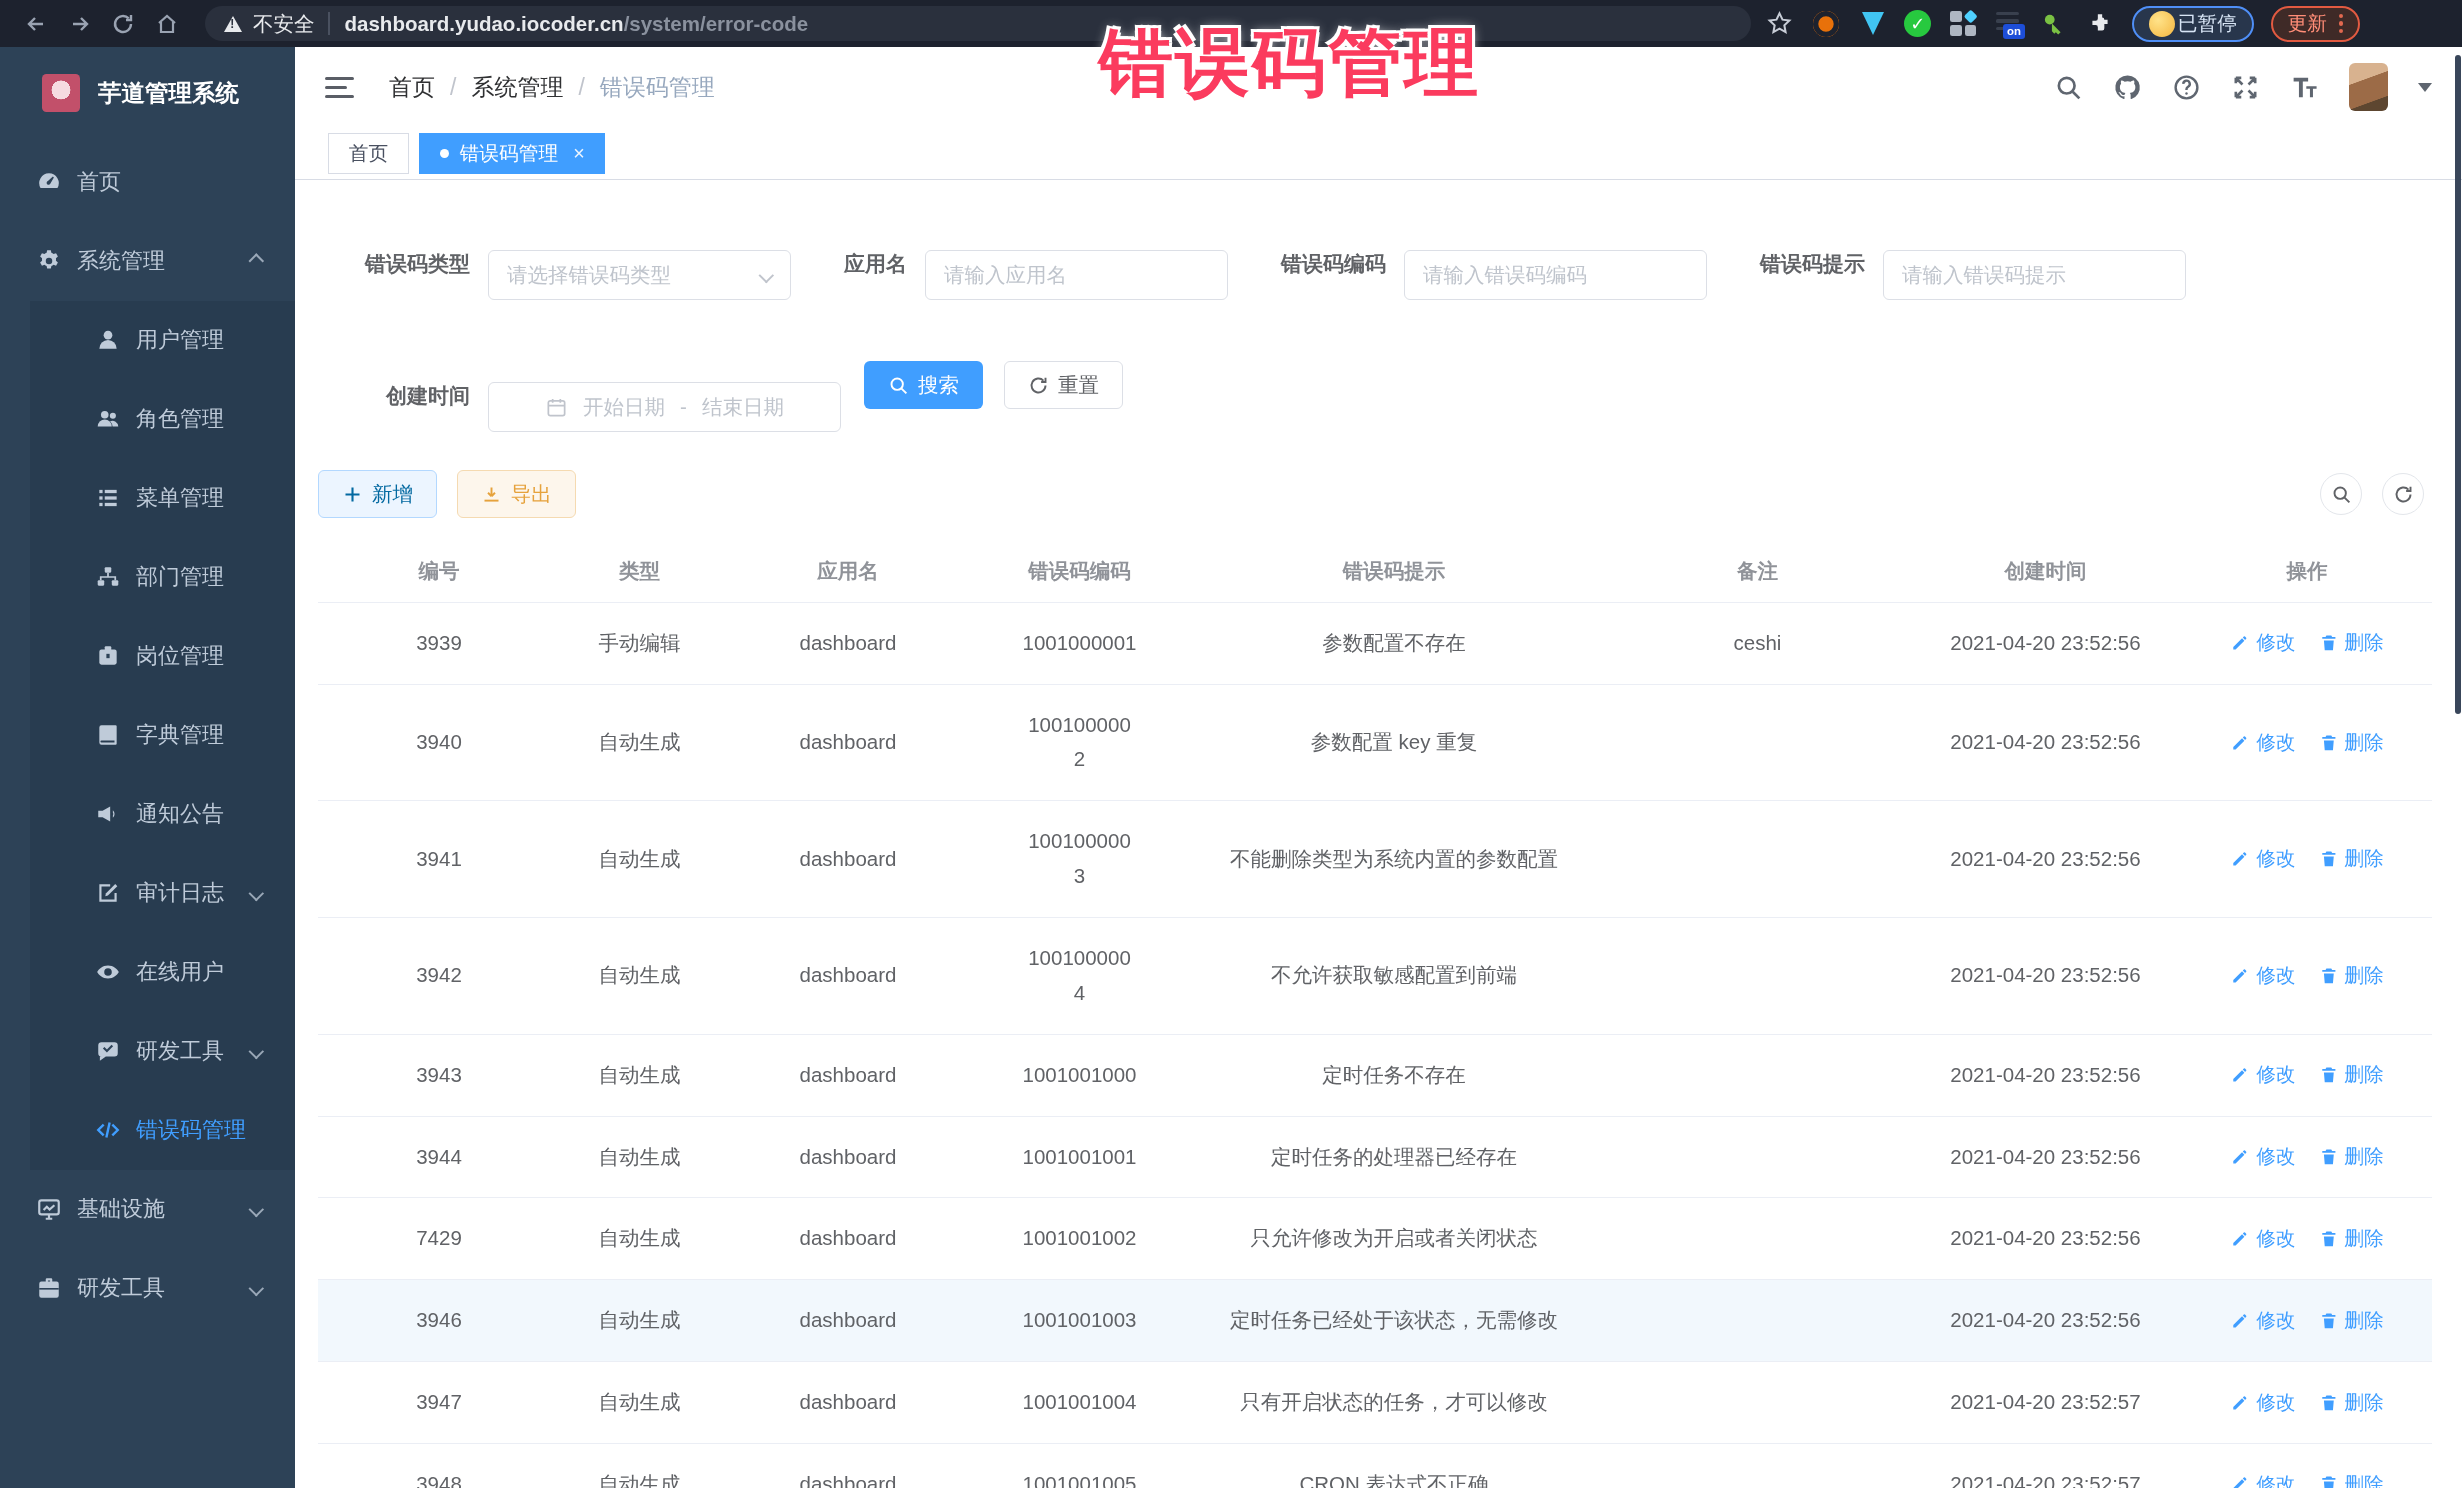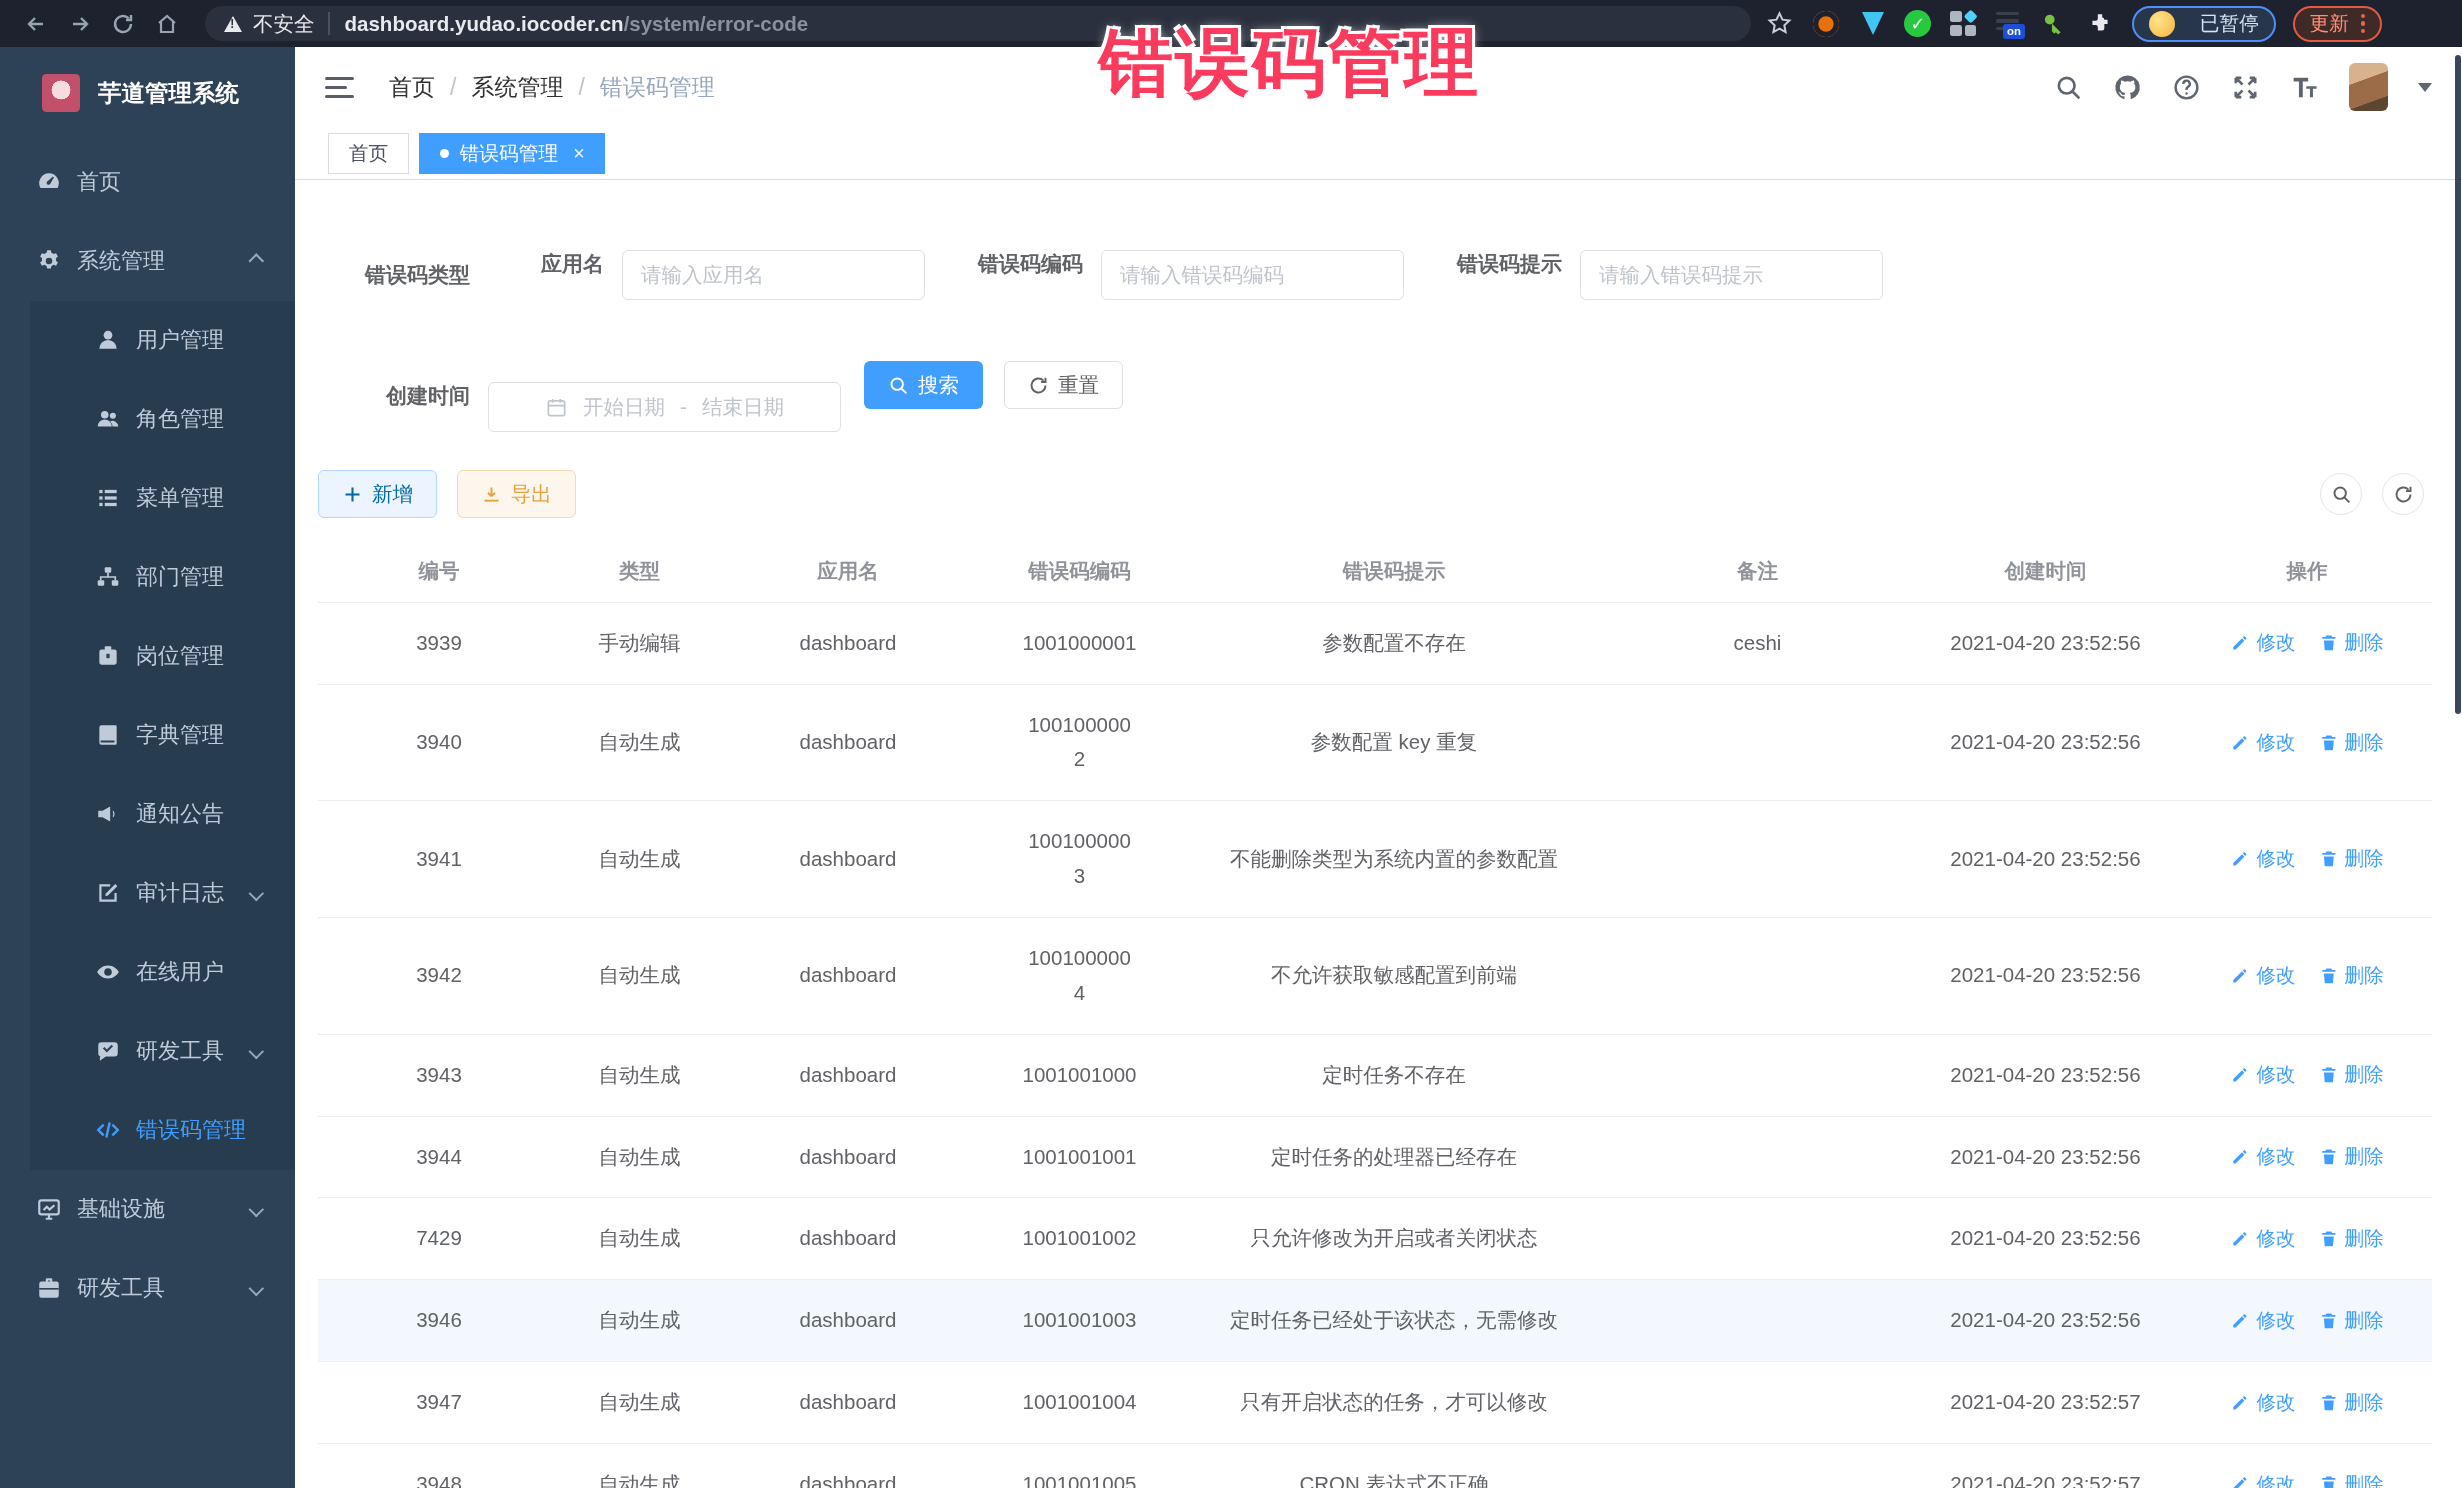--- a/index.html
+++ b/index.html
@@ -32,21 +32,21 @@
   .ext-grid { display:grid; grid-template-columns:11.4px 11.4px; grid-gap:3px; }
   .ext-grid i { width:11.4px; height:11.4px; background:#aeb6c2; border-radius:2.3px; }
   .ext-grid i.blue { background:#4fd1ff; transform:rotate(45deg) scale(.9); }
   .ext-on { position:relative; width:27px; height:27px; }
   .ext-on .bars { position:absolute; top:1.5px; left:1.5px; }
   .ext-on .bars i { display:block; width:23px; height:3.8px; background:#39404e; margin-bottom:3.8px; border-radius:1.5px; }
   .ext-on .badge { position:absolute; right:-3px; bottom:-1.5px; background:#1d4ed8; color:#fff;
     font-size:11.4px; font-weight:bold; padding:1.5px 3.8px; border-radius:3px; line-height:1; }
   .ext-key svg { width:26px; height:26px; color:#7ac143; }
   .ext-puzzle svg { width:26px; height:26px; }
-  .pill { display:flex; align-items:center; height:36px; border-radius:18px; padding:0 15px; gap:25px; flex:0 0 auto; }
+  .pill { display:flex; align-items:center; height:36px; border-radius:18px; padding:0 15px; gap:3px; flex:0 0 auto; }
   .pill-paused { background:#28364c; border:2.3px solid #4f8ff7; color:#d8e5f5; font-size:19.7px; }
   .emoji { width:26px; height:26px; border-radius:50%; background:radial-gradient(circle at 35% 35%, #ffe38a, #f4b63f); }
   .pill-update { background:#3f2a27; border:2.3px solid #e25a41; color:#ff8d77; font-size:19.7px; gap:12px; }
   .kebab { display:flex; flex-direction:column; gap:3px; }
   .kebab i { width:4.5px; height:4.5px; border-radius:50%; background:#e2684f; }
 
   
   .app { position:absolute; top:47px; left:0; width:2462px; height:1441px; display:flex; }
   .sidebar { width:295px; height:100%; background:#2d4257; flex:0 0 auto; }
   .main { flex:1; background:#fff; position:relative; overflow:hidden; }
@@ -465,20 +465,24 @@
         <span>错误码管理</span>
         <span class="tab-close">×</span>
       </div>
     </div>
 
     <div class="content">
 
       <div class="f-row">
         <div class="f-item">
           <span class="f-label w150">错误码类型</span>
+          <span class="f-control f-select">
+            <span>请选择错误码类型</span>
+            <span class="chev down" style="color:#c0c4cc"></span>
+          </span>
         </div>
         <div class="f-item">
           <span class="f-label">应用名</span>
           <span class="f-control f-input">
             <span>请输入应用名</span>
           </span>
         </div>
         <div class="f-item">
           <span class="f-label">错误码编码</span>
           <span class="f-control f-input">

